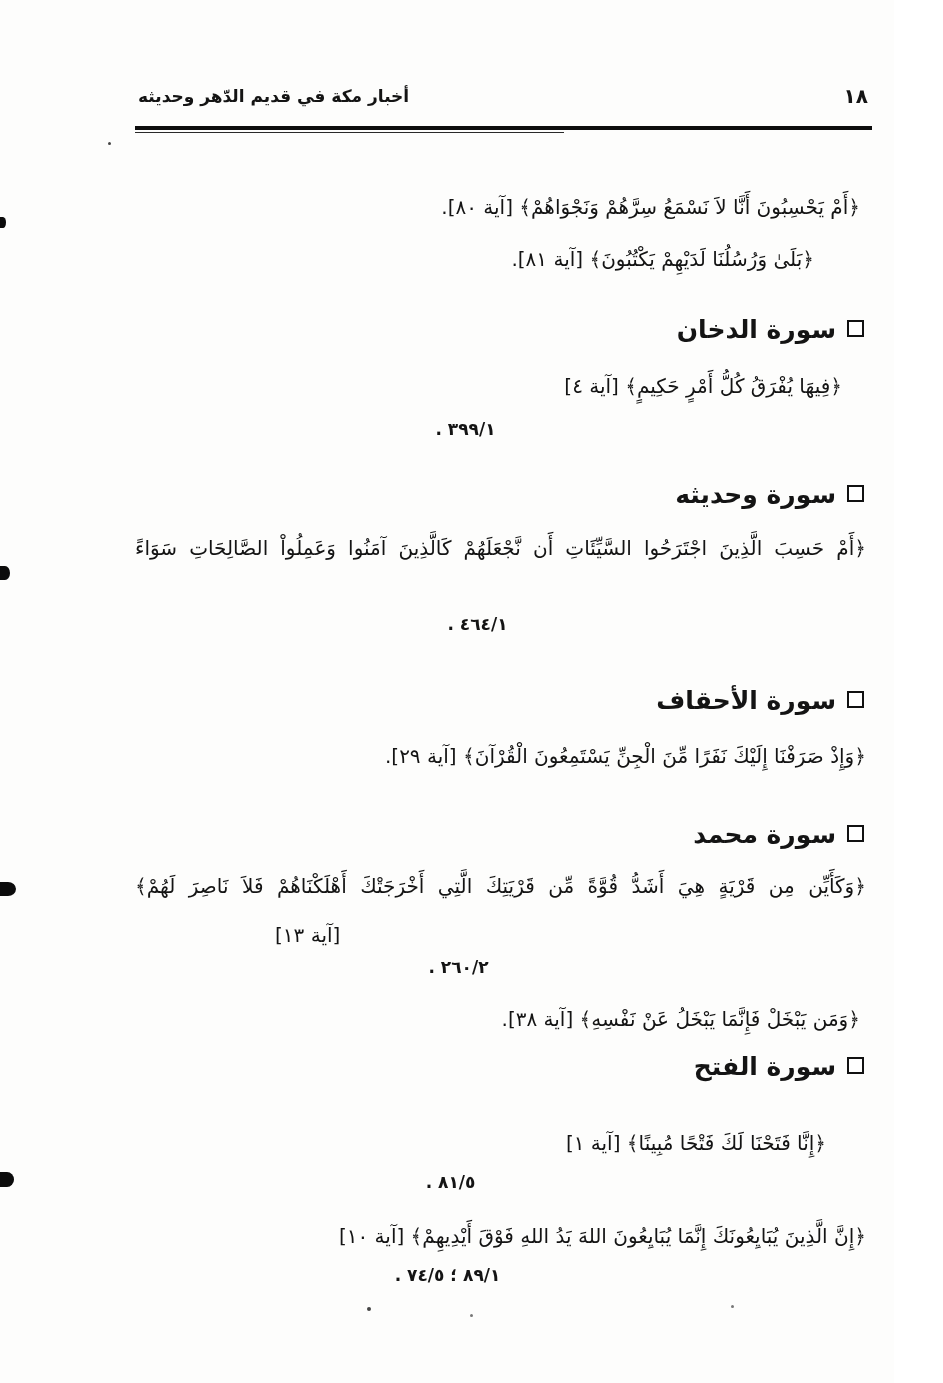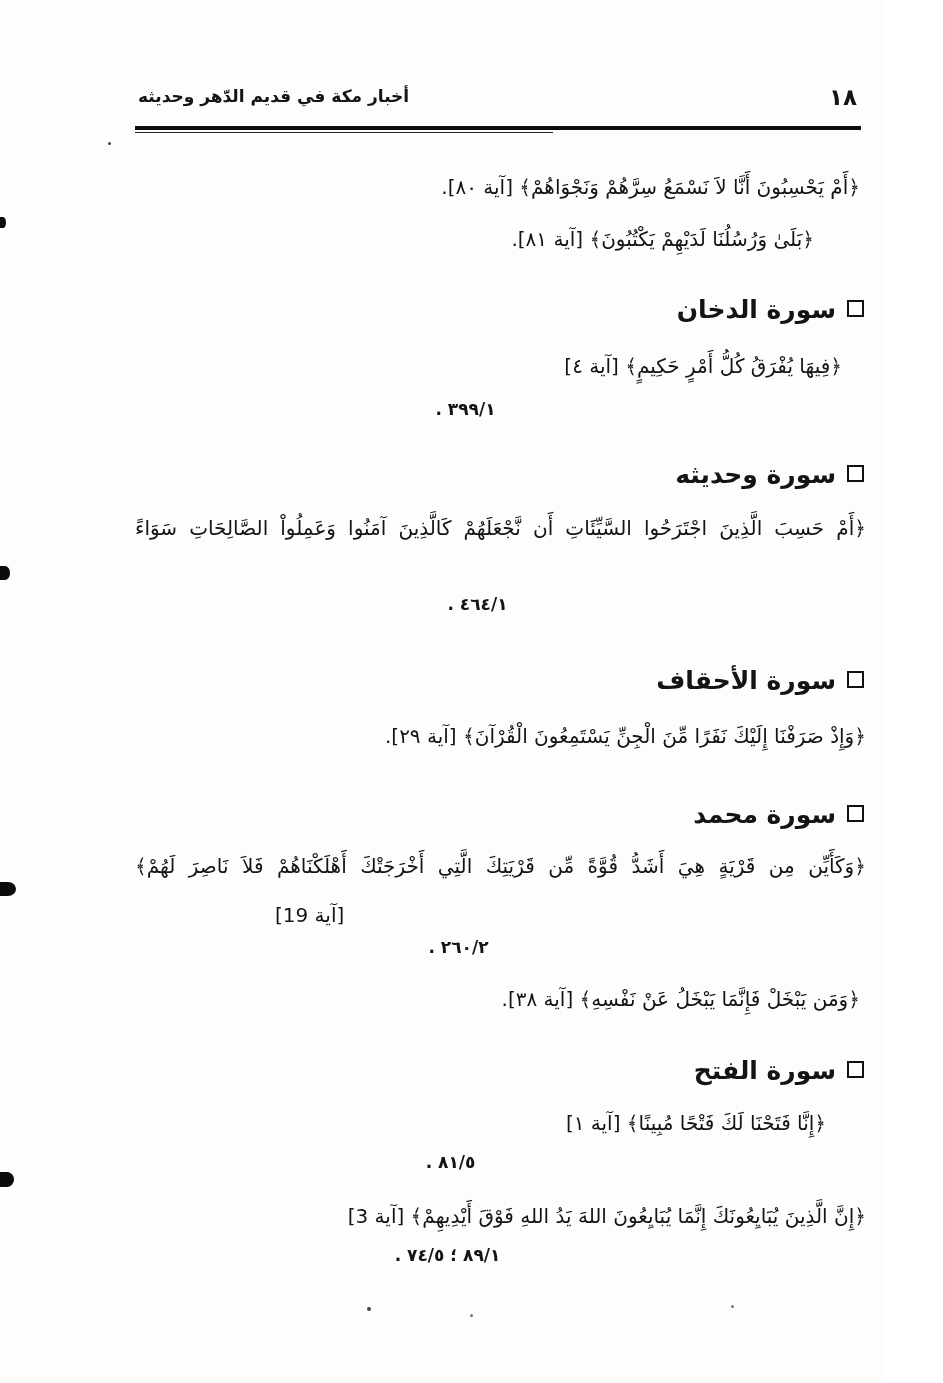--- a/index.html
+++ b/index.html
@@ -3,45 +3,46 @@
 <meta charset="utf-8">
 <style>
   html,body{margin:0;padding:0;background:#ffffff;}
   .page{
     position:relative;
     width:883px;height:1383px;
     background:#fdfdfc;
     overflow:hidden;
     font-family:"DejaVu Sans","Liberation Sans",sans-serif;
     color:#141414;
+    padding-left:11px;
   }
   
   .hdr-title{
     position:absolute;left:138px;top:86px;
     font-size:17px;font-weight:700;
     direction:rtl;white-space:nowrap;
   }
   .hdr-page{
     position:absolute;right:26px;top:84px;
-    font-size:23px;font-weight:700;
+    font-size:20px;font-weight:700;
   }
   .hdr-rule{
     position:absolute;left:135px;right:22px;top:126px;
     height:4px;background:#0d0d0d;
   }
   .hdr-rule-2{
     position:absolute;left:135px;right:330px;top:132px;
     height:1px;background:#2a2a2a;
   }
   
   .content{
     position:absolute;left:135px;top:0;width:731px;height:1383px;
     direction:rtl;
   }
-  .block{position:absolute;left:0;right:0;}
+  .block{position:absolute;left:0;right:0;margin-top:20px;}
   .verse{
     font-size:20px;line-height:34px;font-weight:400;
     text-align:right;letter-spacing:0;
   }
   .verse.justified{text-align:justify;text-align-last:justify;}
   .verse.cont-left{text-align:left;}
   .surah{
     font-size:25px;line-height:32px;font-weight:700;
     text-align:right;
   }
@@ -97,35 +98,35 @@
     </div>
 
     <div class="block verse" style="top:719px;padding-right:0">﴿وَإِذْ صَرَفْنَا إِلَيْكَ نَفَرًا مِّنَ الْجِنِّ يَسْتَمِعُونَ الْقُرْآنَ﴾ [آية ٢٩].</div>
 
     <div class="block surah" style="top:799px;padding-right:2px">
       <span class="sq"></span><span>سورة محمد</span>
     </div>
 
     <div class="block verse justified" style="top:849px">﴿وَكَأَيِّن مِن قَرْيَةٍ هِيَ أَشَدُّ قُوَّةً مِّن قَرْيَتِكَ الَّتِي أَخْرَجَتْكَ أَهْلَكْنَاهُمْ فَلاَ نَاصِرَ لَهُمْ﴾</div>
 
-    <div class="block verse cont-left" style="top:898px;padding-left:140px">[آية 19]</div>
+    <div class="block verse cont-left" style="top:898px;padding-left:140px">[آية ١٣]</div>
 
     <div class="block ref" style="top:935px;padding-right:84px">٢٦٠/٢ .</div>
 
     <div class="block verse" style="top:982px;padding-right:6px">﴿وَمَن يَبْخَلْ فَإِنَّمَا يَبْخَلُ عَنْ نَفْسِهِ﴾ [آية ٣٨].</div>
 
-    <div class="block surah" style="top:1055px;padding-right:2px">
+    <div class="block surah" style="top:1031px;padding-right:2px">
       <span class="sq"></span><span>سورة الفتح</span>
     </div>
 
     <div class="block verse" style="top:1106px;padding-right:40px">﴿إِنَّا فَتَحْنَا لَكَ فَتْحًا مُبِينًا﴾ [آية ١]</div>
 
     <div class="block ref" style="top:1150px;padding-right:100px">٨١/٥ .</div>
 
-    <div class="block verse" style="top:1199px;padding-right:0">﴿إِنَّ الَّذِينَ يُبَايِعُونَكَ إِنَّمَا يُبَايِعُونَ اللهَ يَدُ اللهِ فَوْقَ أَيْدِيهِمْ﴾ [آية 3]</div>
+    <div class="block verse" style="top:1199px;padding-right:0">﴿إِنَّ الَّذِينَ يُبَايِعُونَكَ إِنَّمَا يُبَايِعُونَ اللهَ يَدُ اللهِ فَوْقَ أَيْدِيهِمْ﴾ [آية ١٠]</div>
 
     <div class="block ref" style="top:1243px;padding-right:106px">٨٩/١ ؛ ٧٤/٥ .</div>
   </div>
 
   <div class="ink r" style="left:0;top:217px;width:6px;height:11px"></div>
   <div class="ink r" style="left:0;top:566px;width:10px;height:14px"></div>
   <div class="ink r" style="left:0;top:882px;width:16px;height:14px"></div>
   <div class="ink r" style="left:0;top:1172px;width:14px;height:15px"></div>
   <div class="dot" style="left:108px;top:142px;width:3px;height:3px"></div>
   <div class="dot" style="left:367px;top:1307px;width:4px;height:4px"></div>

